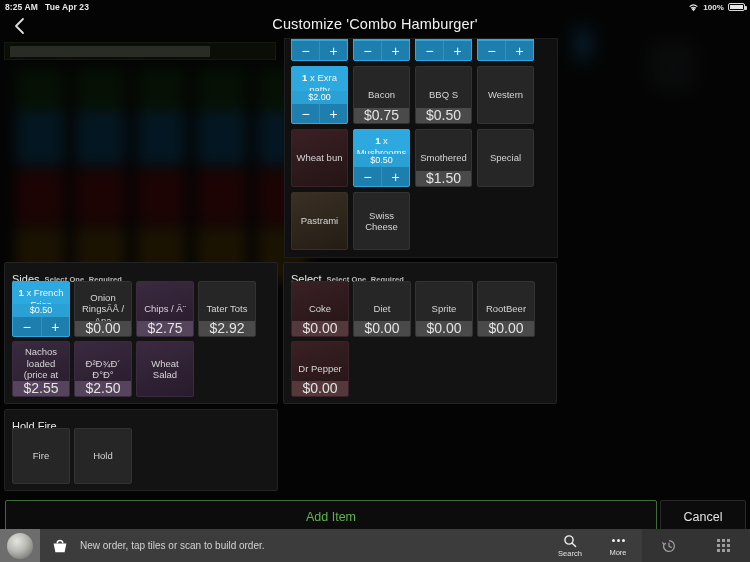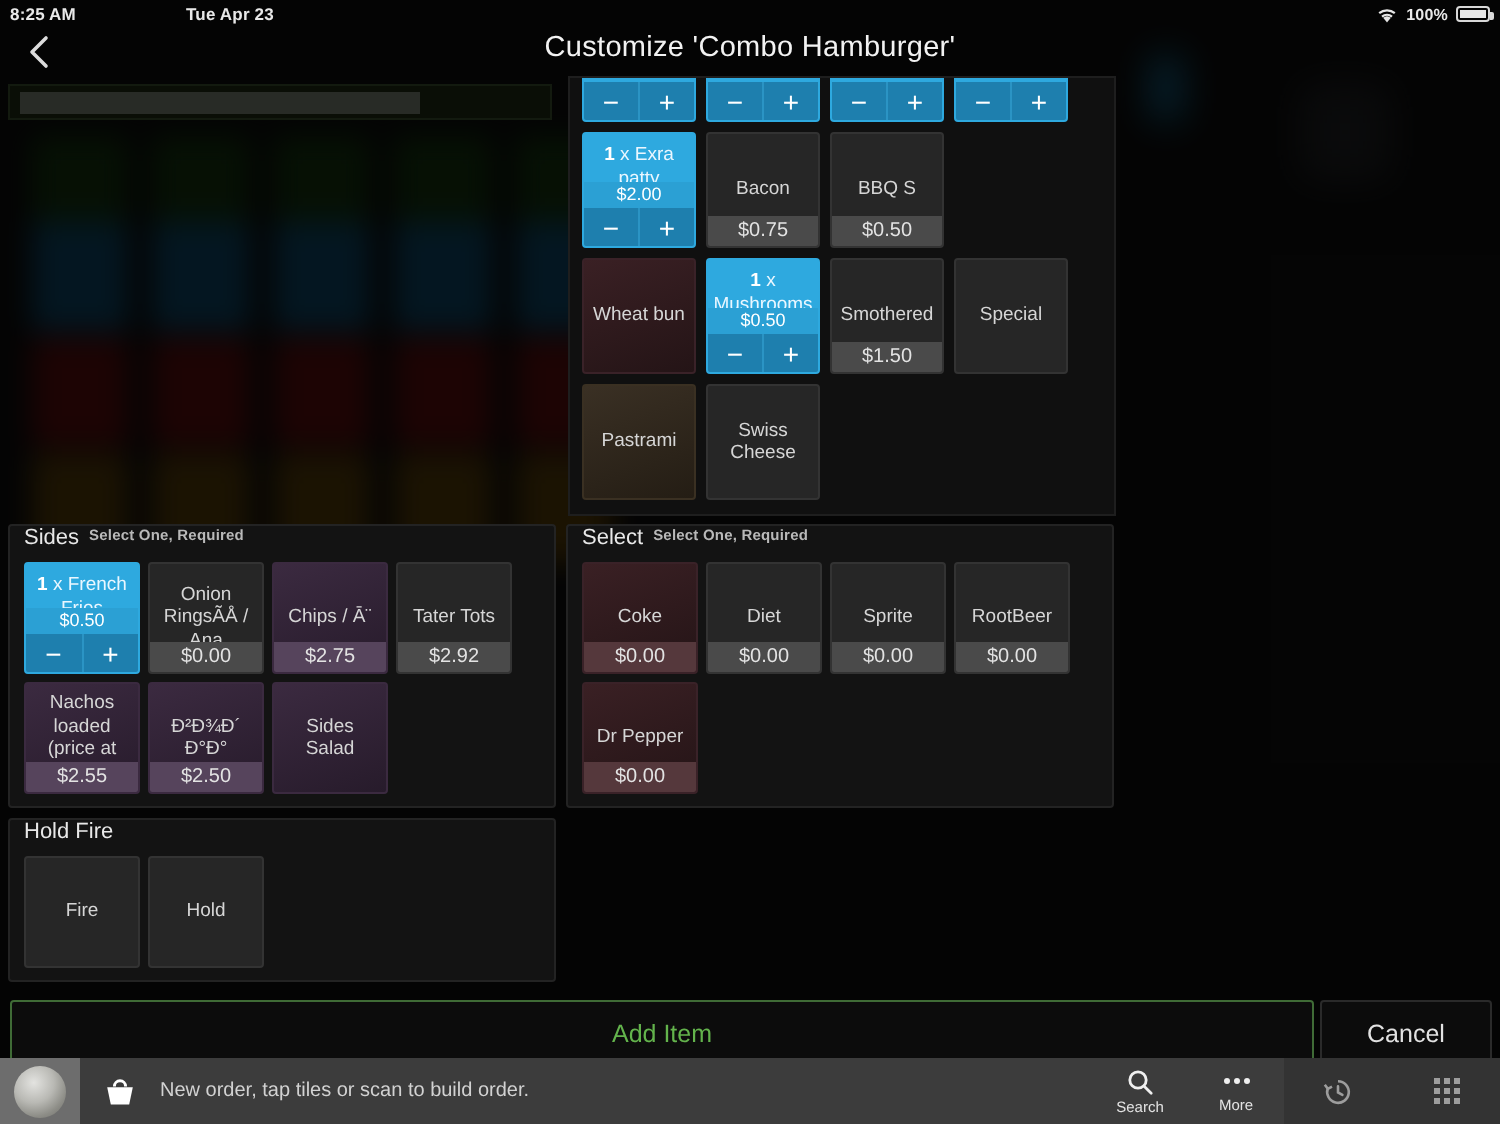--- a/index.html
+++ b/index.html
@@ -43,21 +43,21 @@
   }
   .bg-scrim { position: absolute; inset: 0; background: rgba(0,0,0,.55); }
 
   
   .statusbar {
     position: absolute; left: 0; top: 0; width: 750px; height: 14px;
     display: flex; align-items: center; font-size: 8.5px; color: #e8e8e8;
     padding: 0 5px; letter-spacing: .1px; z-index: 40;
   }
   .statusbar .sb-time { font-weight: bold; margin-right: 7px; }
-  .statusbar .sb-date { font-weight: bold; margin-left: 48px; }
+  .statusbar .sb-date { font-weight: bold; }
   .statusbar .sb-right { margin-left: auto; display: flex; align-items: center; gap: 4px; }
   .sb-pct { font-weight: bold; font-size: 8px; }
   .batt { width: 17px; height: 8px; border: 1px solid #d8d8d8; border-radius: 2px; position: relative; }
   .batt::after { content:""; position:absolute; left:1px; top:1px; bottom:1px; right:1px; background:#e6e6e6; }
   .batt::before { content:""; position:absolute; right:-3px; top:2px; width:2px; height:4px; background:#d8d8d8; border-radius:0 1px 1px 0; }
 
   
   .navbar { position: absolute; left: 0; top: 14px; width: 682px; height: 24px; z-index: 40; }
   .back-chevron {
     position: absolute; left: 10px; top: 2px; width: 20px; height: 20px;
@@ -71,21 +71,21 @@
   
   .tile {
     position: relative; background: #262626; border-radius: 2px;
     display: flex; flex-direction: column; align-items: center; justify-content: center;
     color: #d6d6d6; font-size: 9.5px; line-height: 11.5px; text-align: center;
     overflow: hidden; cursor: pointer; border: 1px solid #333;
   }
   .tile .tname { padding: 0 3px; }
   .tile .tprice {
     position: absolute; left: 0; right: 0; bottom: 0; height: 15px;
-    background: #4a4a4a; color: #e3e3e3; font-size: 10px;
+    background: #4a4a4a; color: #e3e3e3; font-size: 14px;
     display: flex; align-items: center; justify-content: center;
   }
   .tile.tinted-red  { background: linear-gradient(160deg,#3a2024,#241416); border-color:#3a2228;justify-content:center; }
   .tile.tinted-amber{ background: linear-gradient(160deg,#3a3024,#241d14); border-color:#3a3022; }
   .tile.tinted-purple{ background: linear-gradient(160deg,#3b2a40,#271b2b); border-color:#3b2a40; }
   .tile.tinted-purple .tprice { background:#56445c; }
   .tile.tinted-red .tprice { background:#55383c; }
   .tile.tinted-plain .tprice { background: #4a4a4a; }
 
   
@@ -117,21 +117,21 @@
   .mod-row .tile { width: 57px; height: 58px; }
 
   
   .partial .tile { height: 58px; }
 
   
   .group {
     position: absolute; background: #131313; border: 1px solid #232323; border-radius: 2px;
   }
   .group-head {
-    position: absolute; left: 7px; top: 0; display: flex; align-items: flex-start; gap: 5px;
+    position: absolute; left: 7px; top: 10px; display: flex; align-items: center; gap: 5px;
   }
   .group-title { font-size: 11px; color: #e8e8e8; }
   .group-sub { font-size: 7.5px; color: #b9b9b9; font-weight: bold; letter-spacing: .1px; }
   .group-grid { position: absolute; left: 7px; top: 18px; }
   .group-row { display: flex; gap: 4px; margin-bottom: 4px; }
   .group-row .tile { width: 58px; height: 56px; }
 
   #grp-sides  { left: 4px;   top: 262px; width: 274px; height: 142px; }
   #grp-select { left: 283px; top: 262px; width: 274px; height: 142px; padding-left: 45px; }
   #grp-hold   { left: 4px;   top: 409px; width: 274px; height: 82px; }
@@ -283,20 +283,23 @@
             </div>
           </div>
           <div class="tile tinted-plain">
             <div class="tname">Bacon</div>
             <div class="tprice">$0.75</div>
           </div>
           <div class="tile tinted-plain">
             <div class="tname">BBQ S</div>
             <div class="tprice">$0.50</div>
           </div>
+          <div class="tile tinted-plain">
+            <div class="tname">Western</div>
+          </div>
         </div>
         <div class="mod-row">
           <div class="tile tinted-red">
             <div class="tname">Wheat bun</div>
           </div>
           <div class="tile sel">
             <div class="tname"><b>1</b> x Mushrooms</div>
             <div class="selprice">$0.50</div>
             <div class="stepper">
               <span class="sbtn">−</span>
@@ -353,21 +356,21 @@
         <div class="group-row">
           <div class="tile tinted-purple">
             <div class="tname">Nachos loaded (price at sale)</div>
             <div class="tprice">$2.55</div>
           </div>
           <div class="tile tinted-purple">
             <div class="tname">Ð²Ð¾Ð´ Ð°Ð°</div>
             <div class="tprice">$2.50</div>
           </div>
           <div class="tile tinted-purple">
-            <div class="tname">Sides Salad</div>
+            <div class="tname">Wheat Salad</div>
           </div>
         </div>
       </div>
   </div>
 
   <div class="group" id="grp-select">
     <div class="group-head">
       <span class="group-title">Select</span>
       <span class="group-sub">Select One, Required</span>
     </div>

